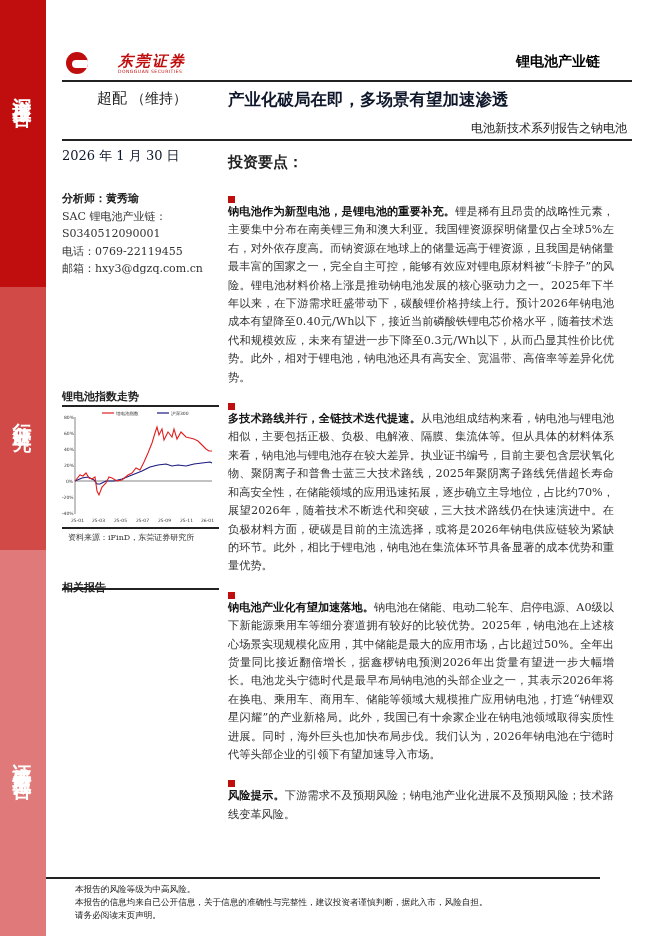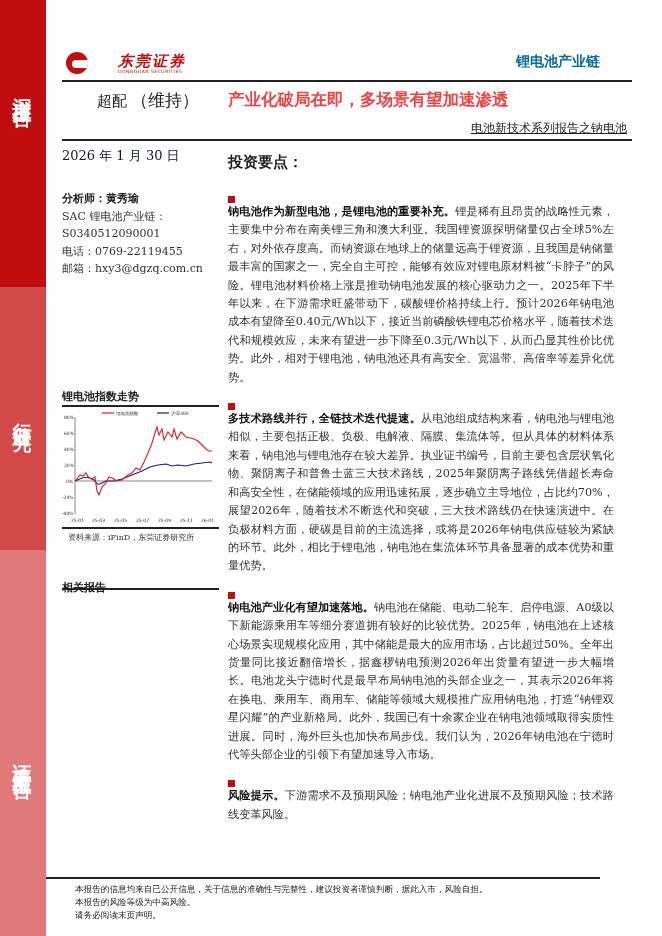--- a/index.html
+++ b/index.html
@@ -13,26 +13,26 @@
   .band1 .vtext { margin-top:-110px; }
   .band2 .vtext { margin-top:-10px; }
   .band3 .vtext { margin-top:30px; }
 
   .logo { position:absolute; left:66px; top:52px; display:flex; align-items:flex-end;gap:24px; }
   .logo-mark { width:22px; height:22px; border-radius:50%; background:#c00d0d; position:relative; overflow:hidden; }
   .logo-mark::after { content:""; position:absolute; left:6px; top:8px; width:18px; height:8px; background:#fff; border-radius:8px 0 0 8px; }
   .logo-text { margin-left:6px; }
   .logo-cn { color:#c00d0d; font-family:"DejaVu Serif", serif; font-weight:bold; font-style:italic; font-size:15px; letter-spacing:2px; line-height:16px; }
   .logo-en { color:#c00d0d; font-family:"DejaVu Sans", sans-serif; font-size:4.5px; letter-spacing:0.5px; }
-  .sector { position:absolute; right:62px; top:53px; font-family:"DejaVu Sans", sans-serif; font-weight:bold; font-size:14px; color:#0369a1; }
+  .sector { position:absolute; right:62px; top:53px; font-family:"DejaVu Sans", sans-serif; font-weight:bold; font-size:14px; color:#000000; }
   .rule-top { position:absolute; left:62px; right:30px; top:80px; height:2px; background:#222; }
   .rating { position:absolute; left:97px; top:89px; font-family:"DejaVu Sans", sans-serif; font-size:15px; color:#222; }
-  .rating small { font-size:17px; margin-left:4px; }
-  .headline { position:absolute; left:228px; top:89px; font-family:Liberation Serif, serif; font-weight:bold; font-size:16.5px; color:#ef4444; }
-  .subhead { position:absolute; right:35px; top:120px; font-family:"DejaVu Sans", sans-serif; font-size:12px; color:#222;text-decoration:underline; }
+  .rating small { font-size:14px; margin-left:4px; }
+  .headline { position:absolute; left:228px; top:89px; font-family:Liberation Serif, serif; font-weight:bold; font-size:16.5px; color:#0f172a; }
+  .subhead { position:absolute; right:35px; top:120px; font-family:"DejaVu Sans", sans-serif; font-size:12px; color:#222; }
   .rule-sub { position:absolute; left:62px; right:30px; top:139px; height:1.5px; background:#222; }
 
   .date { position:absolute; left:62px; top:147px; font-size:13px; color:#0f172a; }
   .analyst { position:absolute; left:62px; top:190px; font-size:11px; line-height:17.5px; color:#333; }
   .analyst .name { font-family:"DejaVu Sans", sans-serif; font-weight:bold; color:#222; }
 
   .chart-title { position:absolute; left:62px; top:389px; font-family:"DejaVu Sans", sans-serif; font-weight:bold; font-size:11px; color:#222; }
   .chart-rule { position:absolute; left:62px; width:157px; height:1.5px; background:#222; }
   .chart-box { position:absolute; left:62px; top:407px; width:160px; height:118px; }
   .chart-src { position:absolute; left:68px; top:532px; font-size:8px; color:#333; }
@@ -139,16 +139,16 @@
     <div class="body"><span class="lead">钠电池产业化有望加速落地。</span><span>钠电池在储能、电动二轮车、启停电源、A0级以下新能源乘用车等细分赛道拥有较好的比较优势。2025年，钠电池在上述核心场景实现规模化应用，其中储能是最大的应用市场，占比超过50%。全年出货量同比接近翻倍增长，据鑫椤钠电预测2026年出货量有望进一步大幅增长。电池龙头宁德时代是最早布局钠电池的头部企业之一，其表示2026年将在换电、乘用车、商用车、储能等领域大规模推广应用钠电池，打造“钠锂双星闪耀”的产业新格局。此外，我国已有十余家企业在钠电池领域取得实质性进展。同时，海外巨头也加快布局步伐。我们认为，2026年钠电池在宁德时代等头部企业的引领下有望加速导入市场。</span></div>
   </div>
   <div class="kp">
     <span class="bullet"></span>
     <div class="body"><span class="lead">风险提示。</span><span>下游需求不及预期风险；钠电池产业化进展不及预期风险；技术路线变革风险。</span></div>
   </div>
 </div>
 
 <div class="rule-bottom"></div>
 <div class="footer">
+  <div>本报告的风险等级为中高风险。</div>
   <div>本报告的信息均来自已公开信息，关于信息的准确性与完整性，建议投资者谨慎判断，据此入市，风险自担。</div>
-  <div>本报告的风险等级为中高风险。</div>
   <div>请务必阅读末页声明。</div>
 </div>
 
 </body></html>

